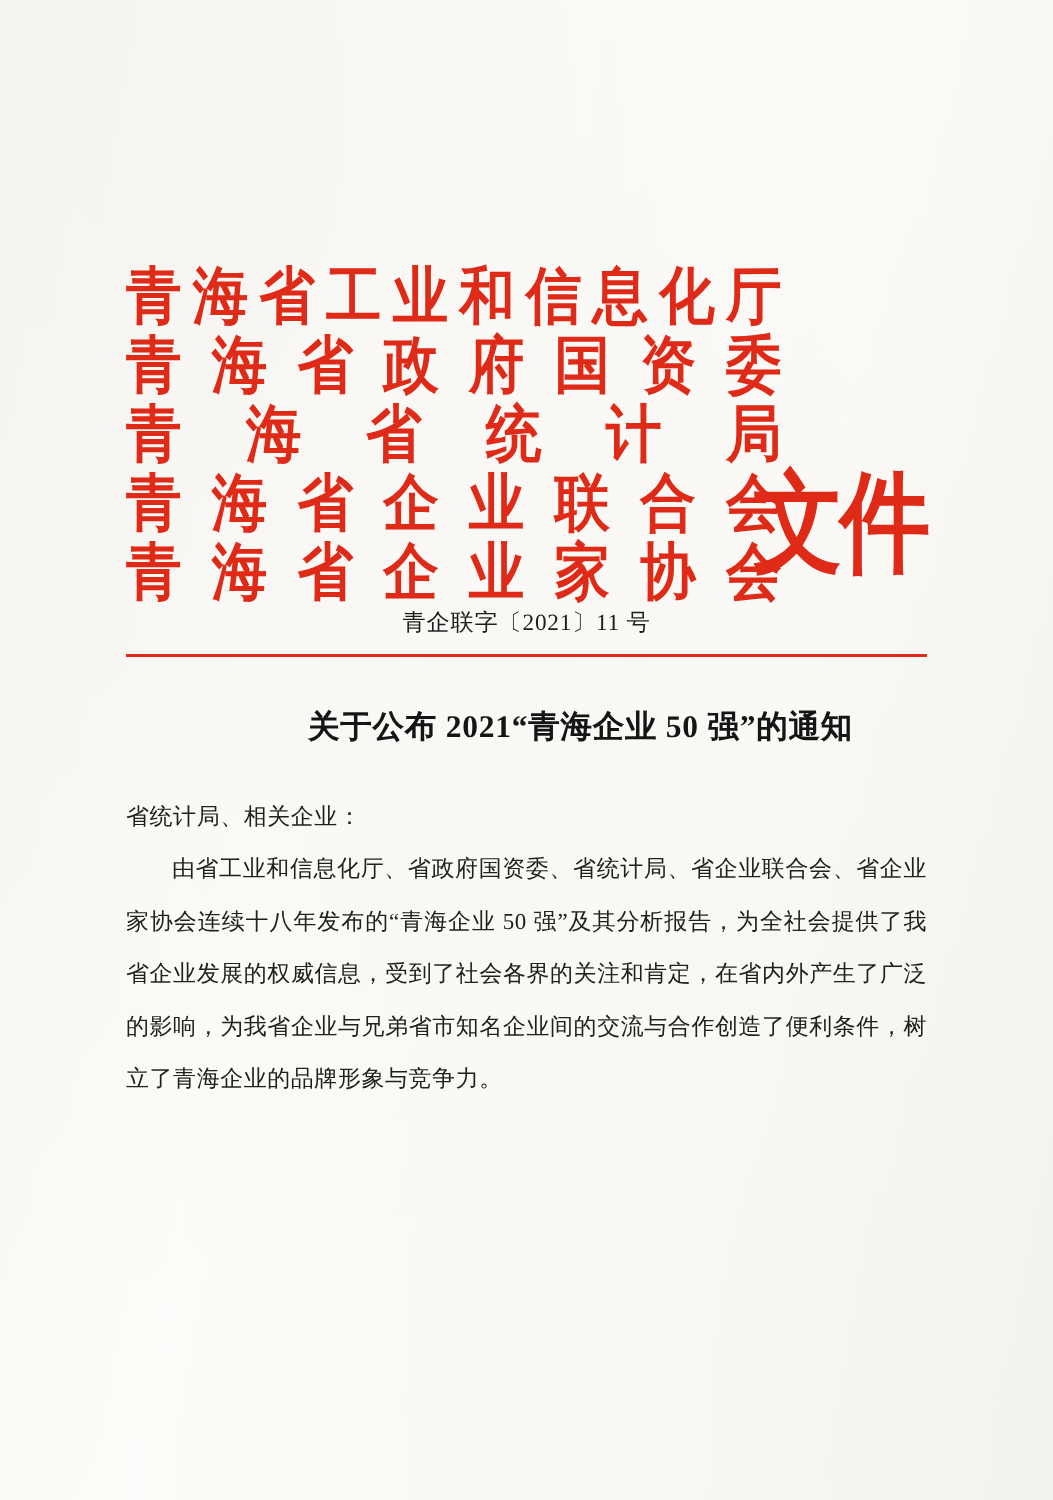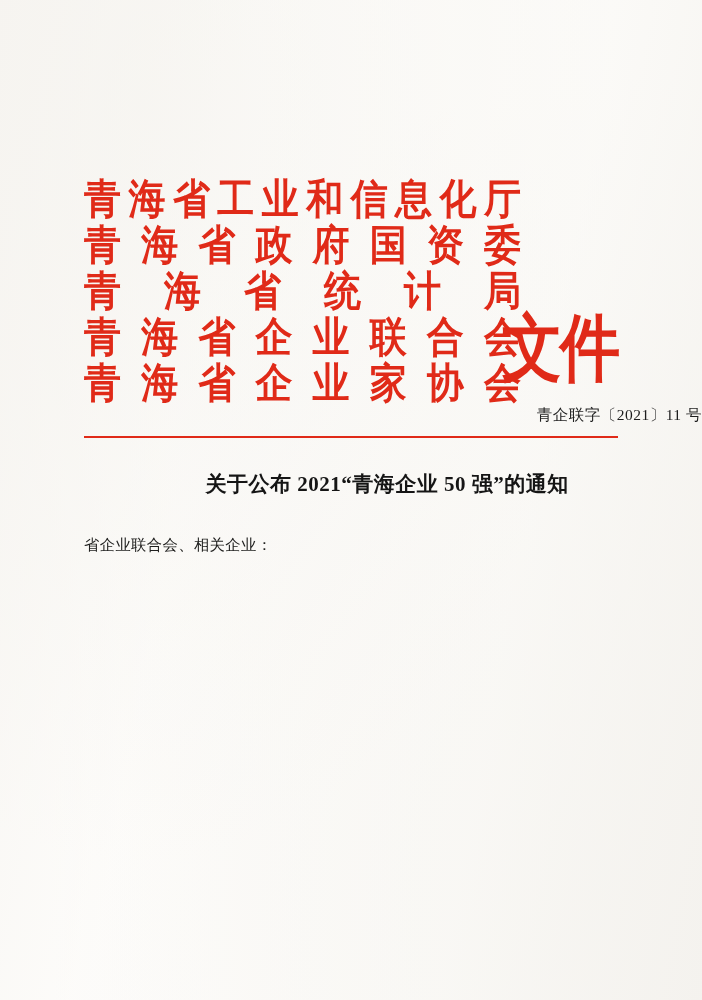--- a/index.html
+++ b/index.html
@@ -77,21 +77,21 @@
     transform: scaleY(1.22);
     transform-origin: right center;
   }
 
   
   .doc-number {
     position: absolute;
     top: 405px;
     left: 0;
     width: 702px;
-    text-align: right;
+    text-align: center;
     font-size: 15.5px;
     color: #1d1d1d;
     letter-spacing: 0.5px;
     font-family: "Liberation Serif", "DejaVu Serif", serif;
   }
 
   
   .red-rule {
     position: absolute;
     top: 436px;
@@ -211,17 +211,18 @@
       </div>
     </div>
 
     <div class="doc-number">青企联字〔2021〕11 号</div>
 
     <div class="red-rule"></div>
 
     <div class="doc-title">关于公布 2021“青海企业 50 强”的通知</div>
 
     <div class="body-text">
-      <p class="salutation">省企业联合会、相关企业：</p>
+      <p class="salutation">省统计局、相关企业：</p>
+      <p class="para">由省工业和信息化厅、省政府国资委、省统计局、省企业联合会、省企业家协会连续十八年发布的“青海企业 50 强”及其分析报告，为全社会提供了我省企业发展的权威信息，受到了社会各界的关注和肯定，在省内外产生了广泛的影响，为我省企业与兄弟省市知名企业间的交流与合作创造了便利条件，树立了青海企业的品牌形象与竞争力。</p>
     </div>
 
   </div>
 </div>
 
 </body></html>

